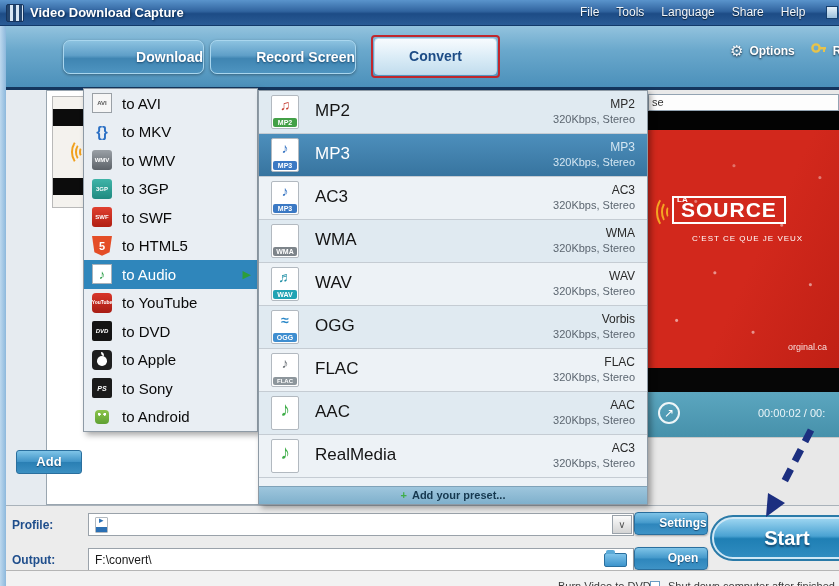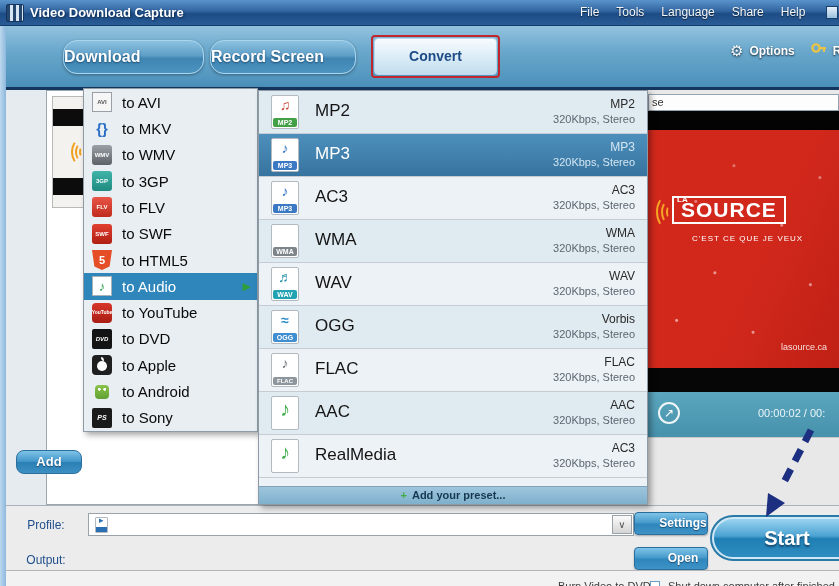--- a/index.html
+++ b/index.html
@@ -16,23 +16,23 @@
     text-shadow:1px 1px 2px #0a2a50; }
   .menubar { position:absolute; left:580px; top:5px; display:flex; gap:17px; }
   .menubar span { font-size:12px; color:#f2f7fc; cursor:default; text-shadow:0 1px 1px #123; }
   .win-btn { position:absolute; left:826px; top:6px; width:12px; height:13px; background:linear-gradient(#e8f2fa,#9cc0dc);
     border:1px solid #17406e; }
 
   
   .toolbar { position:absolute; left:0; top:26px; width:839px; height:64px;
     background:linear-gradient(180deg,#93c3de 0%,#6aa8cc 40%,#4b90ba 100%);
     border-bottom:3px solid #14365e; }
-  .tab { position:absolute; top:14px; height:34px; border-radius:14px; border:1px solid #a9d6ee;
+  .tab { position:absolute; top:14px; height:34px; border-radius:7px; border:1px solid #a9d6ee;
     background:linear-gradient(180deg,#8cc2e0 0%,#5f9fc8 45%,#3f85b2 55%,#4e94c0 100%);
-    color:#fff; font-size:16px; font-weight:bold; text-align:left; line-height:32px;
+    color:#fff; font-size:14px; font-weight:bold; text-align:right; line-height:32px;
     text-shadow:0 1px 2px #1a4a70; box-shadow:0 1px 3px rgba(0,0,0,.35); cursor:pointer; }
   .tab-download { left:63px; width:141px; }
   .tab-record { left:210px; width:146px; }
   .convert-outline { position:absolute; left:371px; top:9px; width:129px; height:43px;
     border:2px solid #c0272d; border-radius:4px; z-index:3; }
   .tab-convert { position:absolute; left:374px; top:12px; width:123px; height:37px; border-radius:4px;
     border:1px solid #bcd8ea; background:linear-gradient(180deg,#f7fbfe 0%,#d9ebf6 55%,#c2ddee 100%);
     color:#1d4c86; font-size:14px; font-weight:bold; text-align:center; line-height:35px; cursor:pointer; z-index:2; }
   .options-group { position:absolute; left:730px; top:16px; display:flex; align-items:center; gap:6px; cursor:pointer; }
   .gear { font-size:15px; color:#f4f8fb; text-shadow:0 1px 2px #123; }
@@ -47,21 +47,21 @@
   .list-panel { position:absolute; left:46px; top:90px; width:602px; height:415px; background:#fff;
     border:1px solid #9aa6b0; border-right:none; }
   .thumb { position:absolute; left:52px; top:96px; width:188px; height:112px; background:#f4f2ee; border:1px solid #b9b9b9; overflow:hidden; }
   .thumb .band-t { position:absolute; left:0; top:12px; width:100%; height:17px; background:#0c0c0c; }
   .thumb .band-b { position:absolute; left:0; bottom:12px; width:100%; height:17px; background:#0c0c0c; }
   .thumb .cam { position:absolute; left:42px; top:40px; width:70px; height:30px; border-radius:5px;
     background:linear-gradient(180deg,#e24a38,#b21d10); box-shadow:0 2px 3px rgba(0,0,0,.4); }
   .thumb .arcs { position:absolute; left:16px; top:40px; width:22px; height:30px; }
   .arc { position:absolute; border:2px solid transparent; border-left-color:#f0a01e; border-radius:50%; }
 
-  .add-btn { position:absolute; left:16px; top:450px; width:66px; height:24px; border-radius:8px;
+  .add-btn { position:absolute; left:16px; top:450px; width:66px; height:24px; border-radius:3px;
     border:1px solid #2a6f9e; background:linear-gradient(180deg,#7fc4e8 0%,#3f93c6 50%,#2a7fb4 52%,#3c90c2 100%);
     color:#fff; font-weight:bold; font-size:13px; text-align:center; line-height:22px; text-shadow:0 1px 1px #1a4a70; cursor:pointer; }
 
   
   .fmt-menu { position:absolute; left:83px; top:88px; width:175px; height:344px; background:#e9eef3;
     border:1px solid #8e9aa5; box-shadow:3px 3px 6px rgba(0,0,0,.35); z-index:10; display:flex; flex-direction:column; }
   .m-item { flex:1; display:flex; align-items:center; padding-left:8px; position:relative; cursor:pointer; }
   .m-item .lbl { font-size:15px; color:#0a0a0a; margin-left:10px; }
   .m-item.sel { background:#2f86bb; }
   .m-item.sel .lbl { color:#fff; }
@@ -143,21 +143,21 @@
     background:linear-gradient(180deg,#5ca6bf,#4691ab); }
   .expand-btn { position:absolute; left:10px; top:10px; width:22px; height:22px; border:2px solid rgba(255,255,255,.9);
     border-radius:50%; color:#fff; font-size:12px; text-align:center; line-height:19px; cursor:pointer; }
   .time { position:absolute; left:110px; top:15px; font-size:11px; color:#eaf4f8; white-space:nowrap; }
   .right-gray { position:absolute; left:648px; top:437px; width:191px; height:68px; background:#e8e8e8;
     border-top:1px solid #c8c8c8; }
 
   
   .bottom { position:absolute; left:6px; top:505px; width:833px; height:65px; background:#ececec;
     border-top:1px solid #a9b2ba; }
-  .b-label { position:absolute; width:68px; text-align:center; font-size:12px; font-weight:normal; color:#1f4e8c; }
+  .b-label { position:absolute; width:68px; text-align:left; font-size:12px; font-weight:bold; color:#1f4e8c; }
   .lbl-profile { left:6px; top:12px; }
   .lbl-output { left:6px; top:47px; }
   .combo { position:absolute; left:82px; top:7px; width:546px; height:23px; background:#fff; border:1px solid #9aa2aa; cursor:pointer; }
   .combo-text { position:absolute; left:30px; top:4px; font-size:12px; font-weight:bold; color:#b4591e; white-space:nowrap; }
   .mp4mini { position:absolute; left:6px; top:3px; width:13px; height:16px; background:#fff; border:1px solid #b2b9c0; border-radius:1px; }
   .mp4mini::before { content:'▸'; position:absolute; left:3px; top:-3px; font-size:9px; color:#2a6fb4; }
   .mp4mini::after { content:''; position:absolute; left:0; right:0; bottom:0; height:5px; background:#2a6fb4; }
   .dd-btn { position:absolute; right:1px; top:1px; width:20px; height:19px; background:linear-gradient(#fbfbfb,#d4d4d4);
     border:1px solid #9aa2aa; text-align:center; font-size:10px; color:#555; line-height:18px; cursor:pointer; }
   .out-input { position:absolute; left:82px; top:42px; width:546px; height:23px; background:#fff; border:1px solid #9aa2aa; cursor:text; }
@@ -252,24 +252,20 @@
       </div>
     <div class="m-item">
         <span class="mi ic-wmv">WMV</span>
         <span class="lbl">to WMV</span>
       </div>
     <div class="m-item">
         <span class="mi ic-3gp">3GP</span>
         <span class="lbl">to 3GP</span>
       </div>
     <div class="m-item">
-        <span class="mi ic-flv">FLV</span>
-        <span class="lbl">to FLV</span>
-      </div>
-    <div class="m-item">
         <span class="mi ic-swf">SWF</span>
         <span class="lbl">to SWF</span>
       </div>
     <div class="m-item">
         <span class="mi ic-html5">5</span>
         <span class="lbl">to HTML5</span>
       </div>
     <div class="m-item sel">
         <span class="mi ic-audio">♪</span>
         <span class="lbl">to Audio</span>
@@ -281,26 +277,26 @@
       </div>
     <div class="m-item">
         <span class="mi ic-dvd">DVD</span>
         <span class="lbl">to DVD</span>
       </div>
     <div class="m-item">
         <span class="mi ic-apple"></span>
         <span class="lbl">to Apple</span>
       </div>
     <div class="m-item">
+        <span class="mi ic-sony">PS</span>
+        <span class="lbl">to Sony</span>
+      </div>
+    <div class="m-item">
         <span class="mi ic-android"></span>
         <span class="lbl">to Android</span>
-      </div>
-    <div class="m-item">
-        <span class="mi ic-sony">PS</span>
-        <span class="lbl">to Sony</span>
       </div>
   </div>
 
   <div class="preset-menu">
     <div class="p-row alt">
       <span class="fi">
           <span class="g" style="color:#c43a2e">♫</span>
           <span class="b" style="background:#43a047">MP2</span>
         </span>
       <span class="pname">MP2</span>
@@ -386,37 +382,41 @@
     <div class="v-arcs">
       <span class="arc" style="left:14px;top:12px;width:6px;height:12px;"></span>
       <span class="arc" style="left:9px;top:7px;width:13px;height:22px;"></span>
       <span class="arc" style="left:4px;top:2px;width:20px;height:32px;"></span>
     </div>
     <div class="brand-box">
       <span class="brand-prefix">LA</span>
       <span class="brand">SOURCE</span>
     </div>
     <div class="tagline">C'EST CE QUE JE VEUX</div>
-    <div class="watermark">lasource.ca</div>
+    <div class="watermark">orginal.ca</div>
   </div>
   <div class="v-black-bot"></div>
   <div class="controls">
     <div class="expand-btn">↗</div>
     <div class="time">00:00:02 / 00:</div>
   </div>
   <div class="right-gray"></div>
 
   <div class="bottom">
     <div class="b-label lbl-profile">Profile:</div>
     <div class="combo">
       <span class="mp4mini"></span>
       <span class="dd-btn">∨</span>
     </div>
     <div class="sm-btn btn-settings">Settings</div>
     <div class="b-label lbl-output">Output:</div>
+    <div class="out-input">
+      <span class="out-text">F:\convert\</span>
+      <span class="folder"></span>
+    </div>
     <div class="sm-btn btn-open">Open</div>
     <div class="btn-start">Start</div>
   </div>
 
   <svg class="arrow-svg" width="90" height="104" viewBox="0 0 90 104">
     <line x1="72" y1="2" x2="42" y2="60" stroke="#1c2f80" stroke-width="7" stroke-dasharray="13 9"></line>
     <polygon points="27,89 46,75 29,65" fill="#1c2f80"></polygon>
   </svg>
 
   <div class="statusbar">

